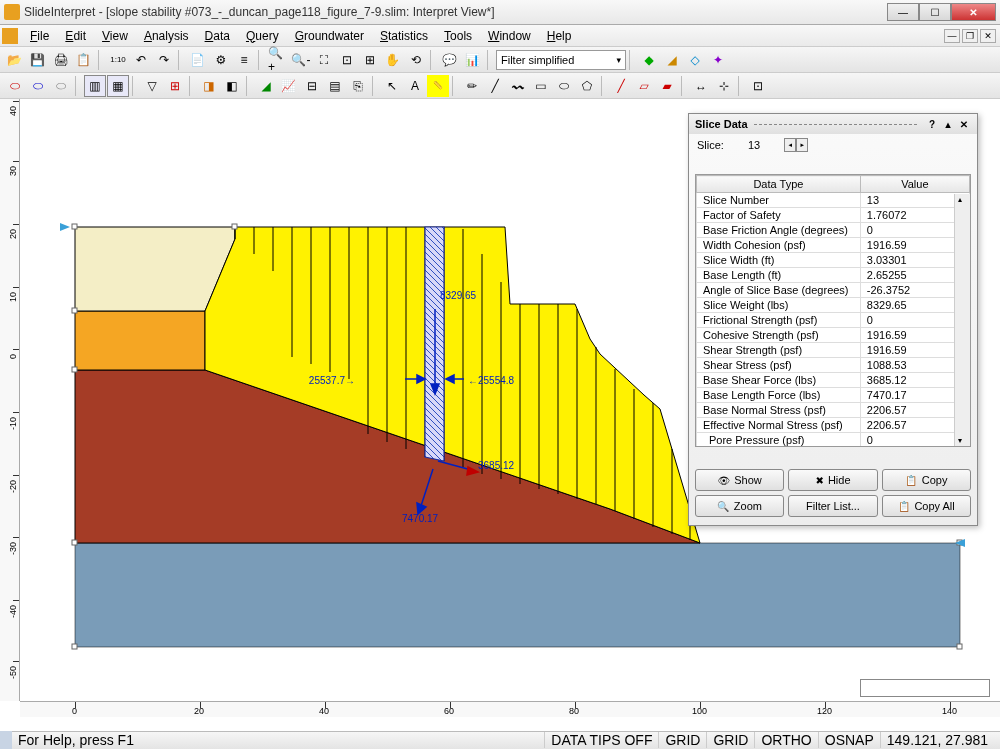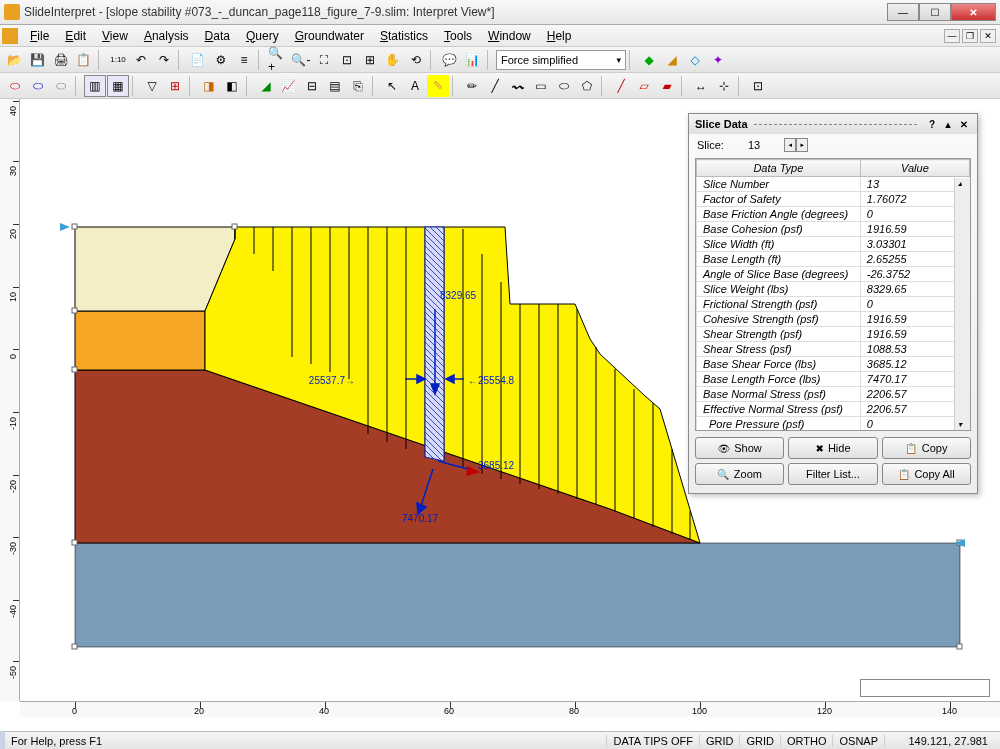--- a/index.html
+++ b/index.html
@@ -44,35 +44,35 @@
 
 
 .panel { position: absolute; right: 22px; top: 14px; width: 290px; background: linear-gradient(to bottom, #fafafa, #ededed); border: 1px solid #8a8a8a; box-shadow: 2px 2px 6px rgba(0,0,0,0.25); font-size: 11px; }
 .panel-title { height: 20px; display: flex; align-items: center; padding: 0 6px; font-weight: bold; background: linear-gradient(to bottom, #f4f4f4, #e0e0e0); }
 .panel-title .line { flex: 1; border-top: 1px dashed #888; margin: 0 6px; }
 .panel-title .pbtn { width: 14px; height: 14px; margin-left: 2px; font-size: 10px; display: flex; align-items: center; justify-content: center; cursor: default; }
 .panel-slice { padding: 4px 8px; display: flex; align-items: center; gap: 24px; }
 .panel-slice .spin { display: inline-flex; }
 .panel-slice .spin button { width: 12px; height: 14px; border: 1px solid #888; background: #eee; font-size: 7px; padding: 0; }
 
-.tbl-wrap { margin: 2px 6px; border: 1px solid #999; background: white; max-height: 300px; overflow-y: auto; position: relative; font-style: italic; }
+.tbl-wrap { margin: 18px 6px; border: 1px solid #999; background: white; max-height: 300px; overflow-y: auto; position: relative; }
 .tbl { width: 100%; border-collapse: collapse; font-size: 11px; }
 .tbl th { background: linear-gradient(to bottom, #fafafa, #e6e6e6); border: 1px solid #bbb; padding: 2px 6px; font-weight: normal; text-align: center; }
 .tbl td { border: 1px solid #ddd; padding: 1px 6px; }
 .tbl td:first-child { width: 60%; }
 .tbl-scroll { position: absolute; right: 0; top: 19px; bottom: 0; width: 16px; background: #eee; border-left: 1px solid #ccc; }
 .tbl-scroll::before { content: "▴"; position: absolute; top: 1px; left: 3px; font-size: 8px; }
 .tbl-scroll::after { content: "▾"; position: absolute; bottom: 1px; left: 3px; font-size: 8px; }
 
 .panel-btns { padding: 4px 6px 8px; display: grid; grid-template-columns: 1fr 1fr 1fr; gap: 4px; }
 .pnl-btn { height: 22px; border: 1px solid #888; background: linear-gradient(to bottom, #fafafa, #e0e0e0); border-radius: 3px; font-size: 11px; display: flex; align-items: center; justify-content: center; gap: 4px; }
 .pnl-btn .ic { font-size: 10px; }
 
 
-.statusbar { position: absolute; left: 5px; right: 0; bottom: 0; height: 18px; background: linear-gradient(to bottom, #f6f6f6, #e4e4e4); border-top: 1px solid #bbb; display: flex; align-items: center; font-size: 11px; padding: 0 6px; }
+.statusbar { position: absolute; left: 12px; right: 0; bottom: 0; height: 18px; background: linear-gradient(to bottom, #f6f6f6, #e4e4e4); border-top: 1px solid #bbb; display: flex; align-items: flex-start; font-size: 14px; padding: 0 6px; }
 .statusbar .cell { padding: 0 6px; border-left: 1px solid #ccc; }
 .statusbar .spacer { flex: 1; }
 .statusbar .coords { min-width: 110px; text-align: right; }
 
 
 .edit-box { position: absolute; right: 10px; bottom: 4px; width: 130px; height: 18px; border: 1px solid #888; background: white; }
 
 svg text { font-family: Arial, sans-serif; }
 </style>
 </head>
@@ -129,21 +129,21 @@
   <div class="tb-btn">⛶</div>
   <div class="tb-btn">⊡</div>
   <div class="tb-btn">⊞</div>
   <div class="tb-btn">✋</div>
   <div class="tb-btn">⟲</div>
   <div class="tb-sep"></div>
   <div class="tb-btn">💬</div>
   <div class="tb-btn">📊</div>
   <div class="tb-sep"></div>
   <div class="tb-combo">
-      <span>Force simplified</span>
+      <span>Filter simplified</span>
     </div>
   <div class="tb-sep"></div>
   <div class="tb-btn" style="color:#0a0">◆</div>
   <div class="tb-btn" style="color:#c80">◢</div>
   <div class="tb-btn" style="color:#08c">◇</div>
   <div class="tb-btn" style="color:#80c">✦</div>
 </div>
 
 <div class="toolbar">
   <div class="tb-btn" style="color:#c00">⬭</div>
@@ -354,21 +354,21 @@
             </tr>
             <tr>
               <td>Factor of Safety</td>
               <td>1.76072</td>
             </tr>
             <tr>
               <td>Base Friction Angle (degrees)</td>
               <td>0</td>
             </tr>
             <tr>
-              <td>Base Cohesion (psf)</td>
+              <td>Width Cohesion (psf)</td>
               <td>1916.59</td>
             </tr>
             <tr>
               <td>Slice Width (ft)</td>
               <td>3.03301</td>
             </tr>
             <tr>
               <td>Base Length (ft)</td>
               <td>2.65255</td>
             </tr>

